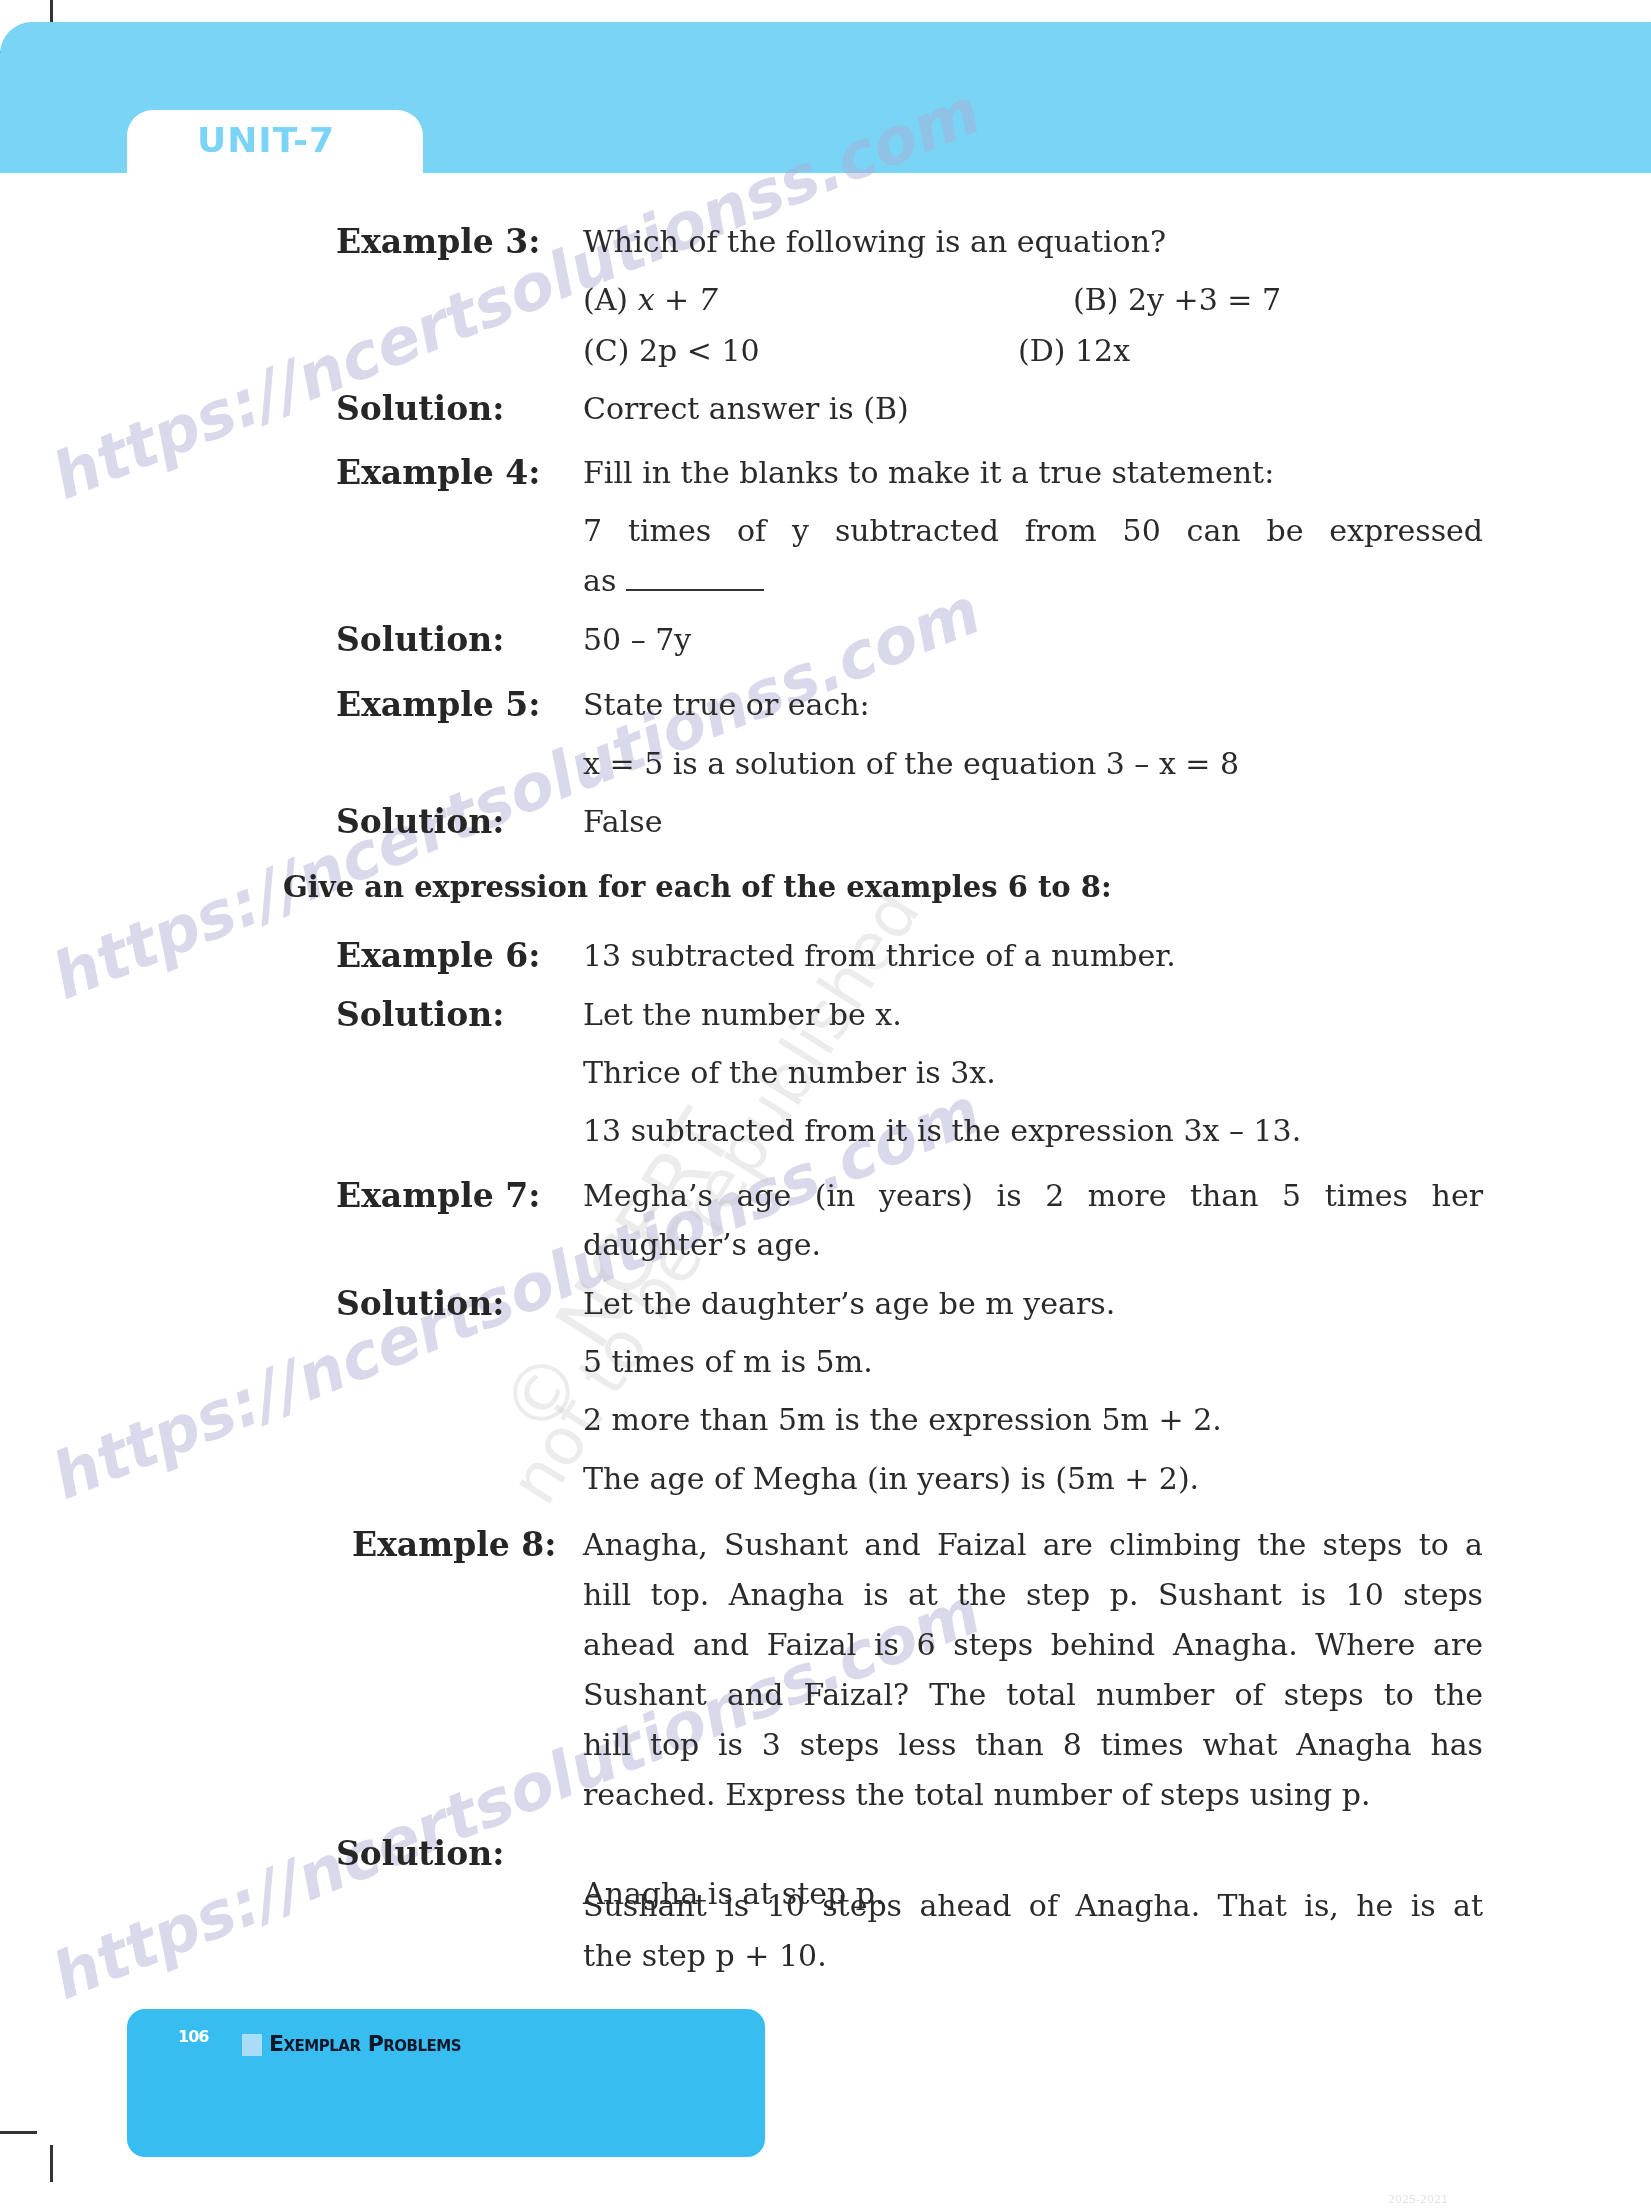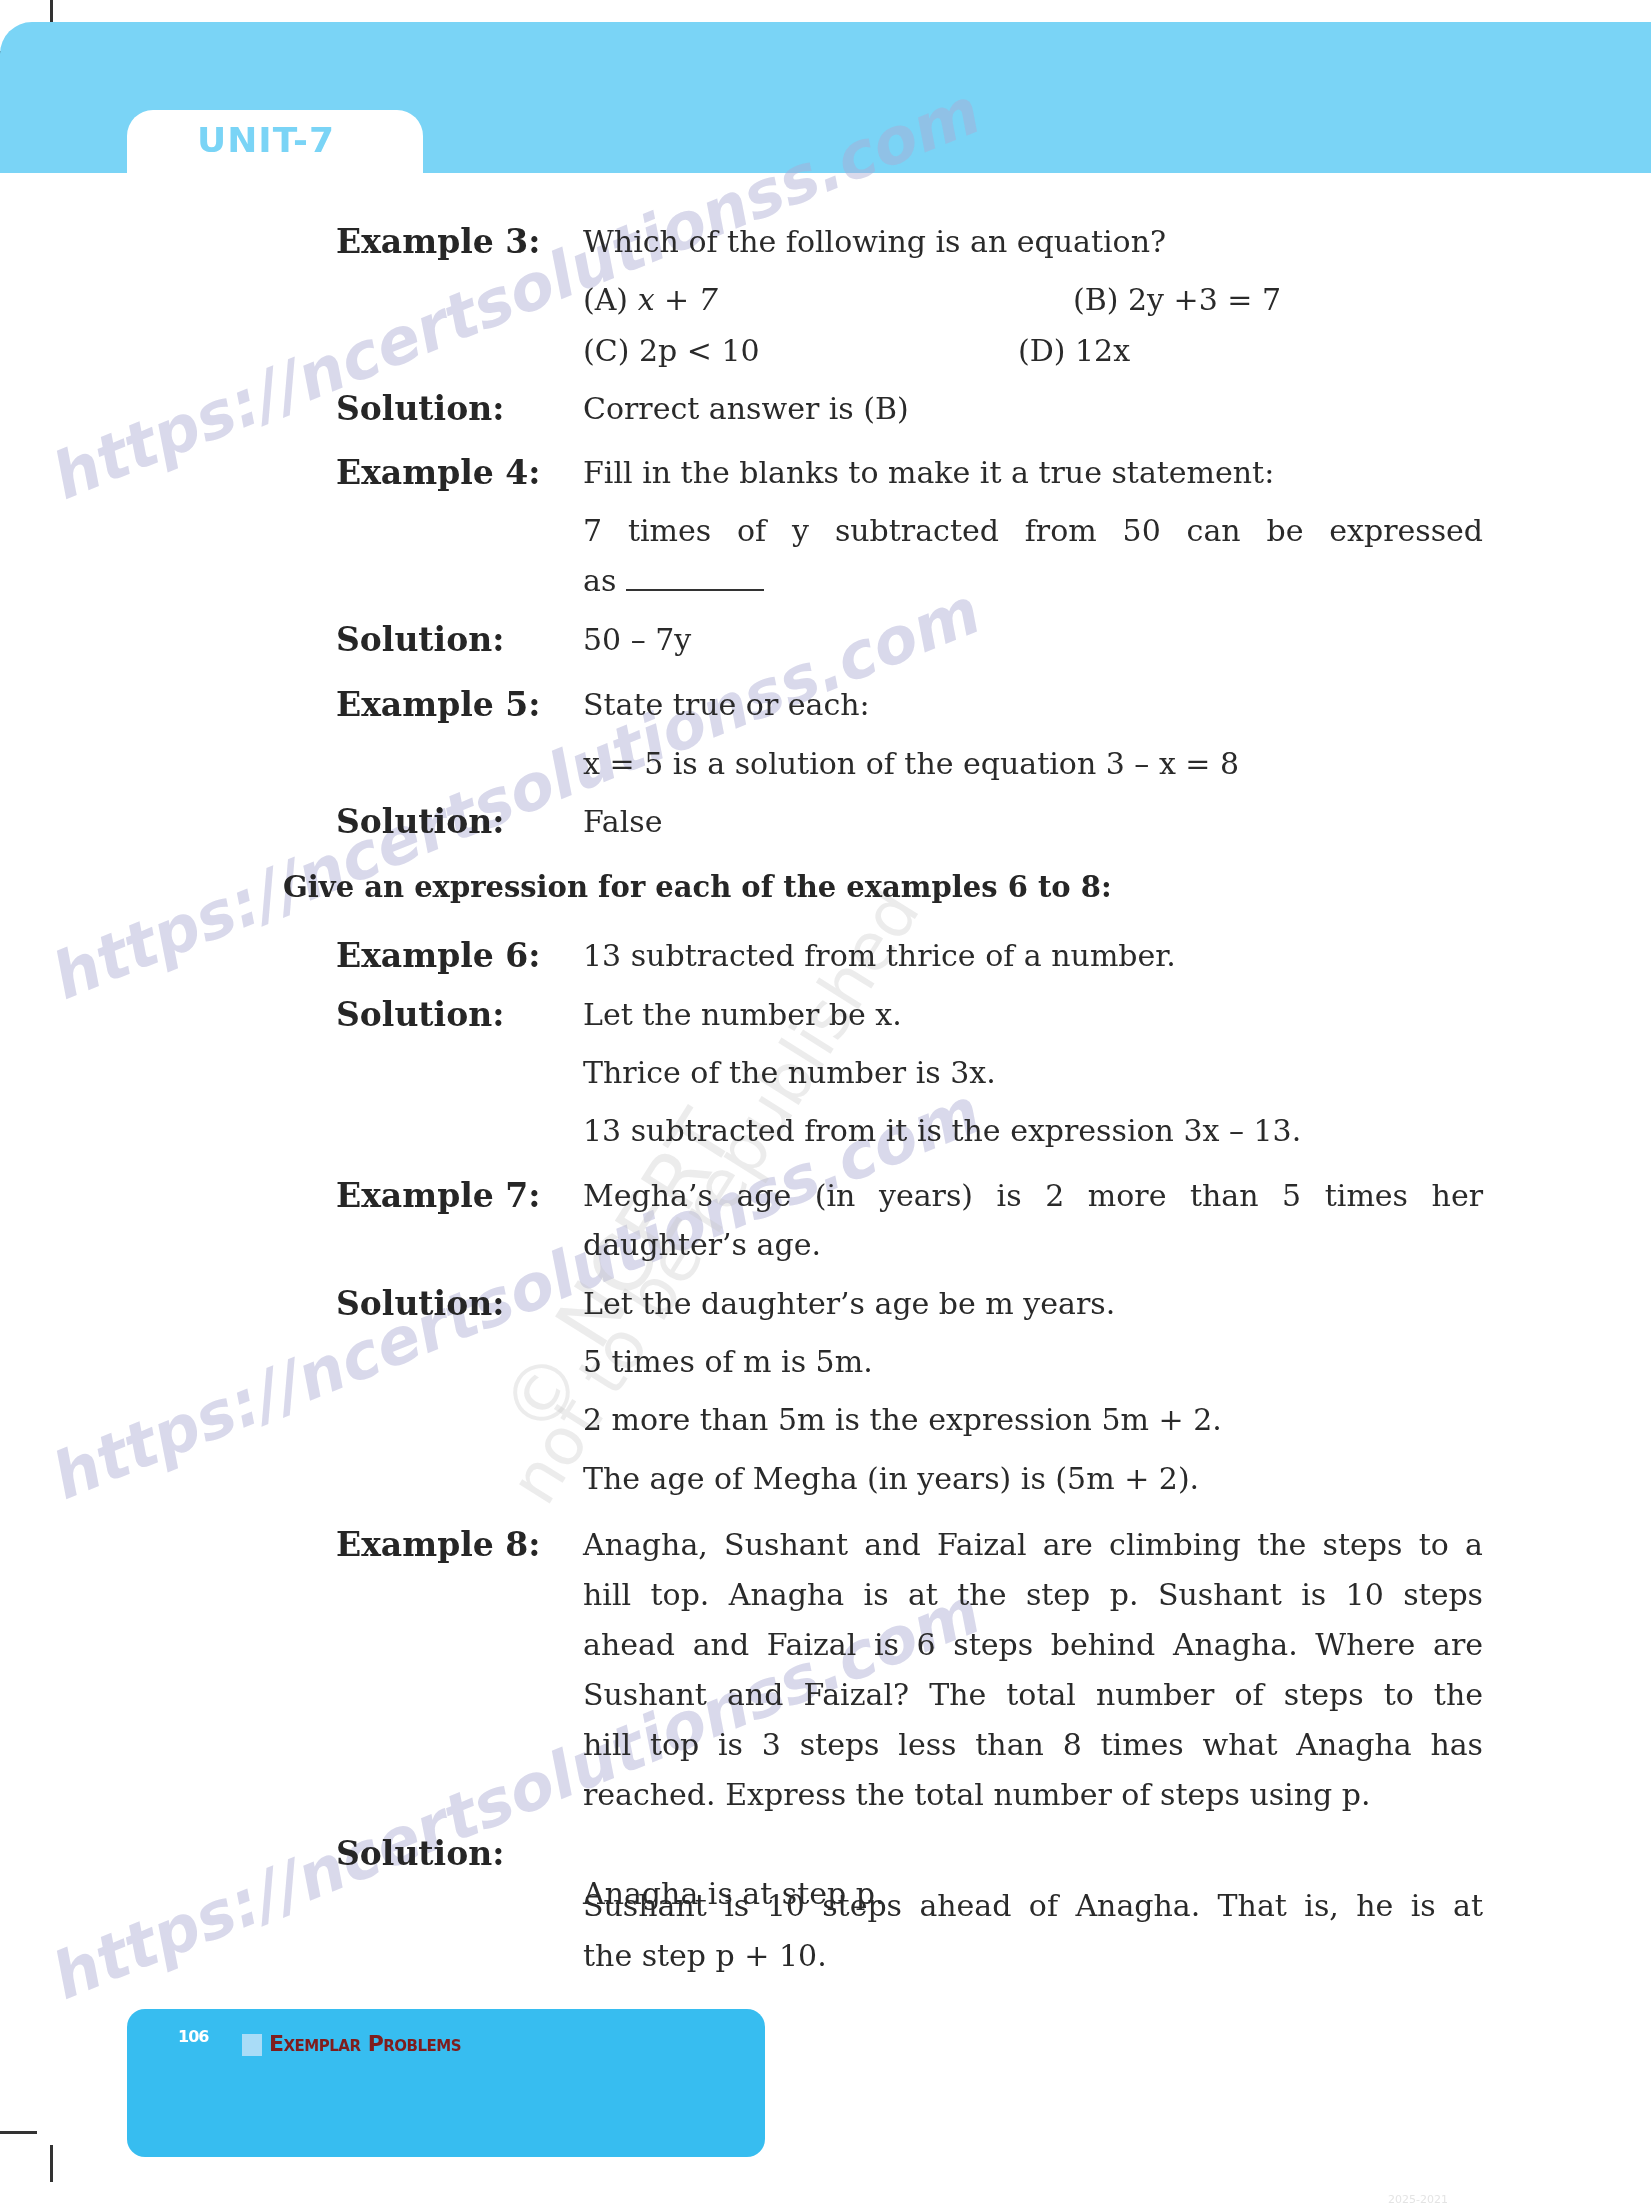--- a/index.html
+++ b/index.html
@@ -49,21 +49,21 @@
   }
   .footer-page {
     position: absolute; left: 51px; top: 18px; font-family: "DejaVu Sans", "Liberation Sans", sans-serif;
     font-weight: bold; font-size: 16px; color: #ffffff; letter-spacing: -1px;
   }
   .footer-square {
     position: absolute; left: 115px; top: 25px; width: 20px; height: 22px; background: #a9dcf7;
   }
   .footer-title {
     position: absolute; left: 142px; top: 22px; font-family: "DejaVu Sans", "Liberation Sans", sans-serif;
-    font-weight: bold; font-size: 22px; color: #7f1d1d; font-variant: small-caps; letter-spacing: -0.5px;
+    font-weight: bold; font-size: 22px; color: #0f172a; font-variant: small-caps; letter-spacing: -0.5px;
   }
   .print-year {
     position: absolute; left: 1388px; top: 2193px; font-family: "DejaVu Sans", "Liberation Sans", sans-serif;
     font-size: 11px; color: #e4e4e4;
   }
 </style>
 </head>
 <body>
 
 <div class="crop" style="left:50px;top:0;width:3px;height:36px;"></div>
@@ -130,21 +130,21 @@
 
 <div class="label" style="top:1176px;">Example 7:</div>
 <div class="line justify" style="top:1176px;">Megha’s age (in years) is 2 more than 5 times her</div>
 <div class="line content" style="top:1225px;">daughter’s age.</div>
 <div class="label" style="top:1284px;">Solution:</div>
 <div class="line content" style="top:1284px;">Let the daughter’s age be m years.</div>
 <div class="line content" style="top:1342px;">5 times of m is 5m.</div>
 <div class="line content" style="top:1400px;">2 more than 5m is the expression 5m + 2.</div>
 <div class="line content" style="top:1459px;">The age of Megha (in years) is (5m + 2).</div>
 
-<div class="label" style="top:1525px;">Example 8:</div>
+<div class="label" style="top:1525px;margin-left:16px;">Example 8:</div>
 <div class="line justify" style="top:1525px;">Anagha, Sushant and Faizal are climbing the steps to a</div>
 <div class="line justify" style="top:1575px;">hill top. Anagha is at the step p. Sushant is 10 steps</div>
 <div class="line justify" style="top:1625px;">ahead and Faizal is 6 steps behind Anagha. Where are</div>
 <div class="line justify" style="top:1675px;">Sushant and Faizal? The total number of steps to the</div>
 <div class="line justify" style="top:1725px;">hill top is 3 steps less than 8 times what Anagha has</div>
 <div class="line content" style="top:1775px;">reached. Express the total number of steps using p.</div>
 <div class="label" style="top:1834px;">Solution:</div>
 <div class="line content" style="top:1874px;">Anagha is at step p.</div>
 <div class="line justify" style="top:1886px;">Sushant is 10 steps ahead of Anagha. That is, he is at</div>
 <div class="line content" style="top:1936px;">the step  p + 10.</div>

